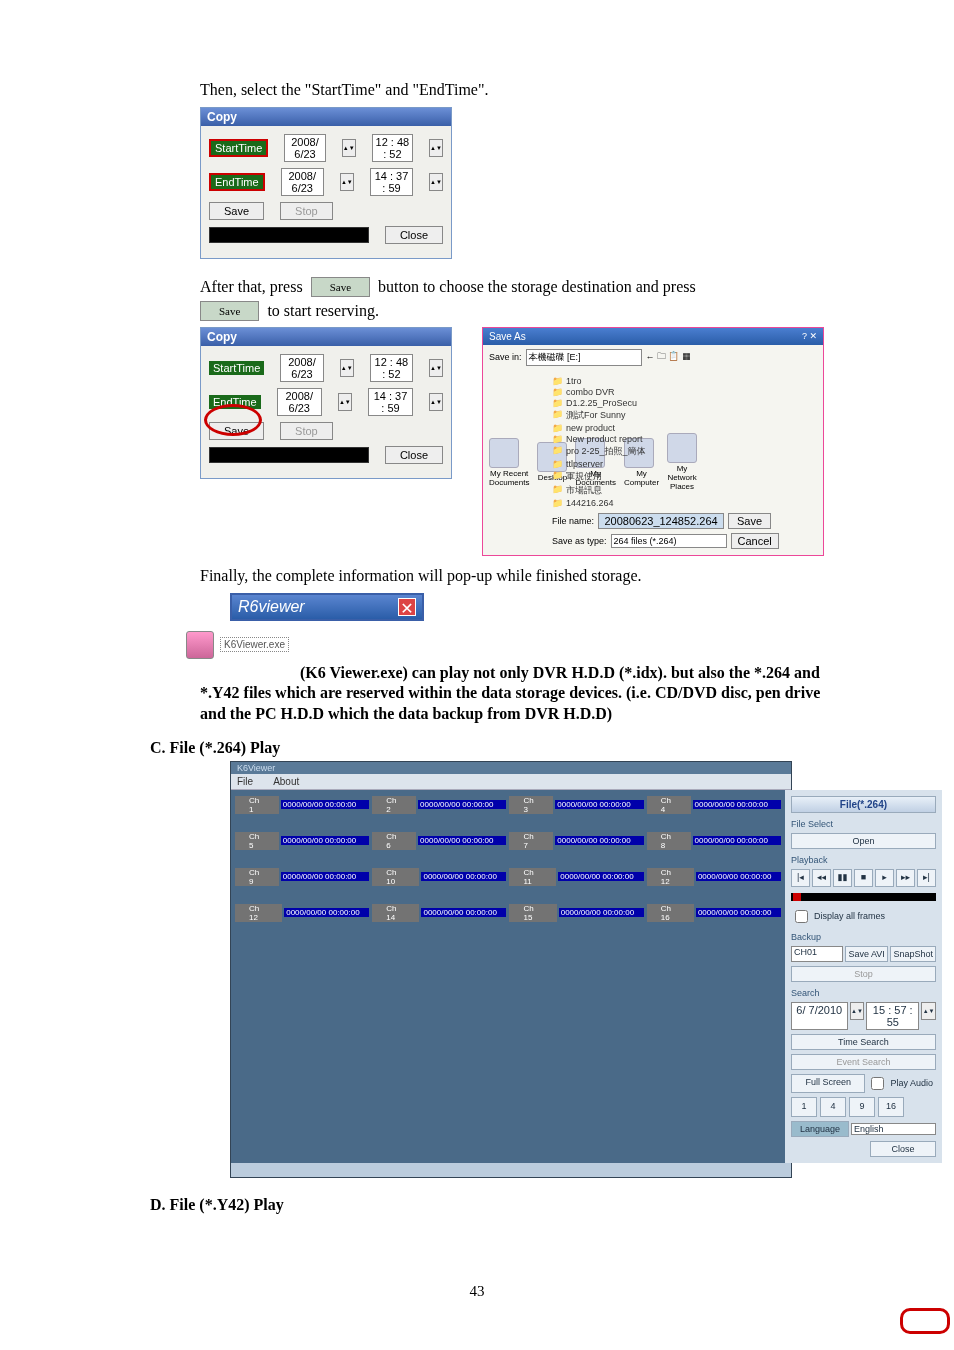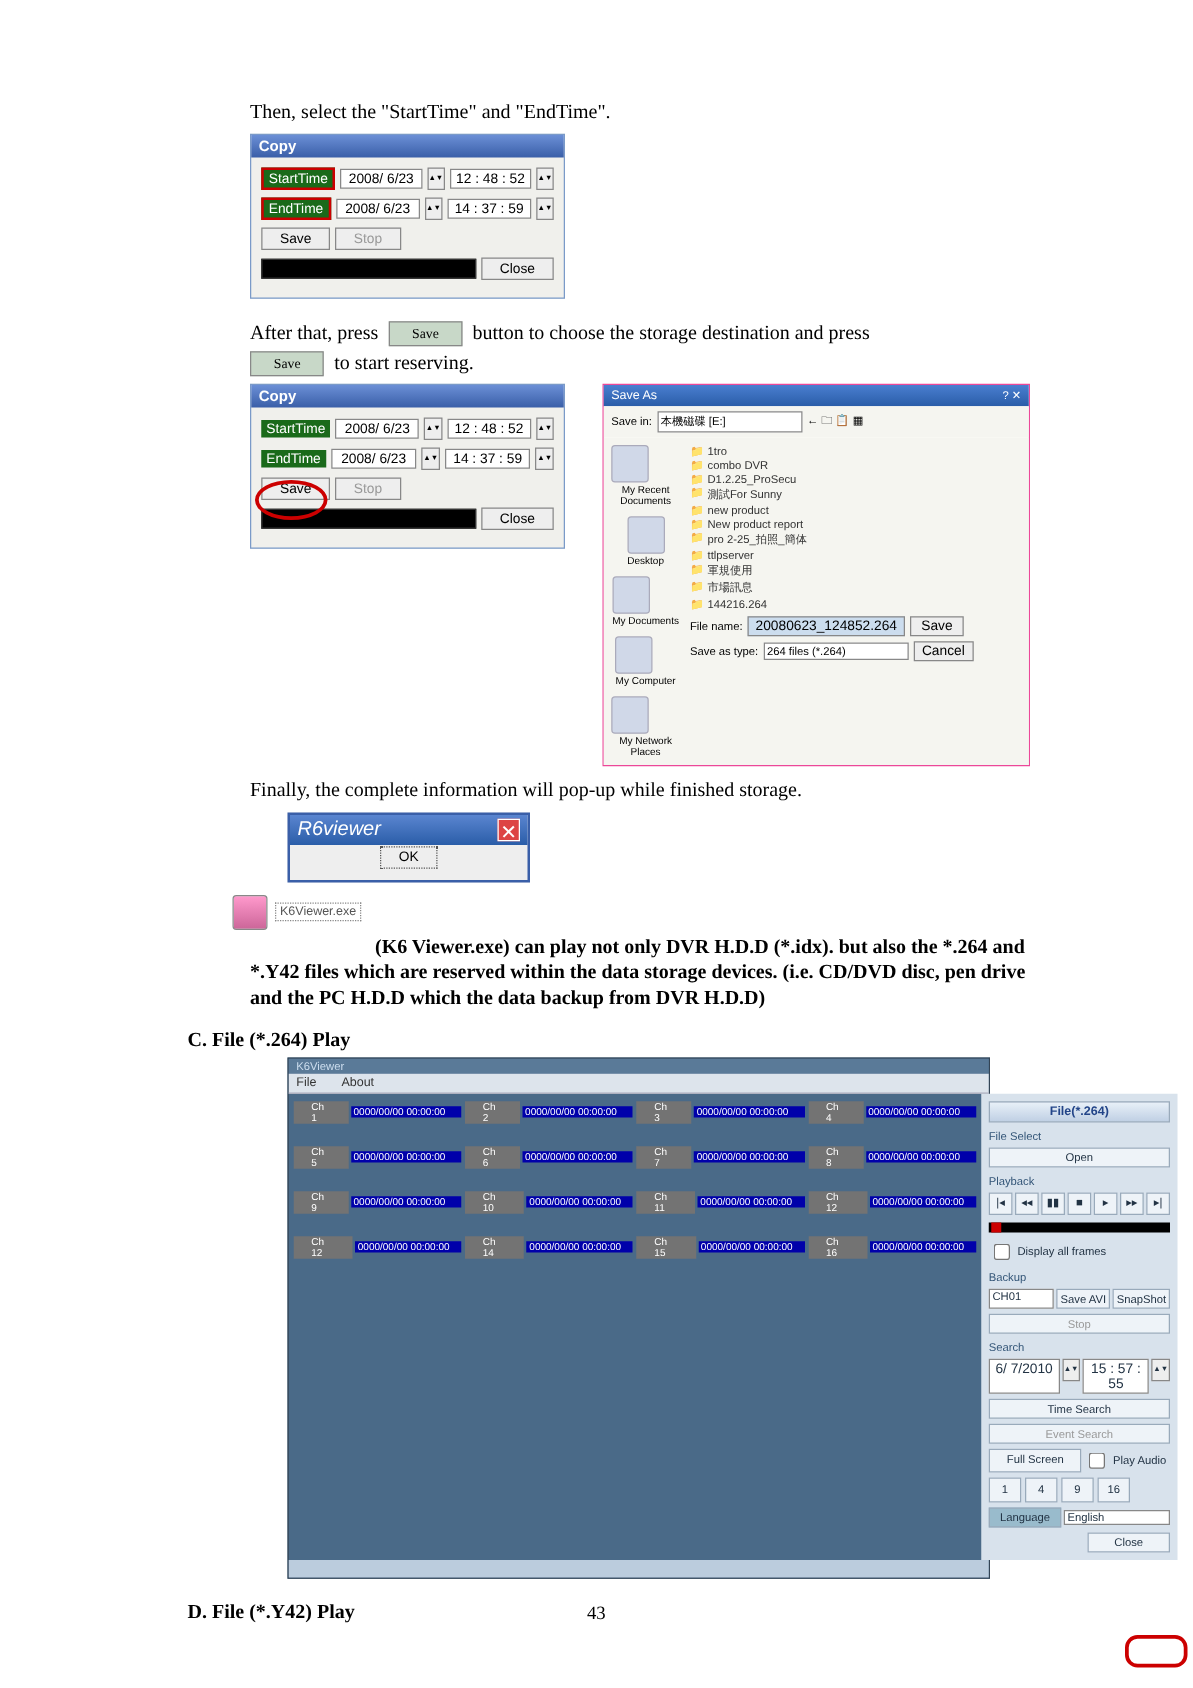--- a/index.html
+++ b/index.html
@@ -5,36 +5,36 @@
 body{margin:0;font-family:"Times New Roman",serif;font-size:16px;color:#000;background:#fff}
 .page{width:954px;height:1350px;position:relative;padding:80px 120px 0 150px;box-sizing:border-box}
 .para{margin:0 0 6px 0;line-height:1.3}
 .indent{text-indent:0;margin-left:50px}
 .bold{font-weight:bold}
 
 
 .dlg{border:1px solid #7a9ac8;background:#f0f0ec;font-family:Tahoma,sans-serif;font-size:11px;position:relative}
 .dlg-title{background:linear-gradient(#6b8fd6,#3a5fa8);color:#fff;font-weight:bold;padding:2px 6px;font-size:12px}
 .dlg-body{padding:8px}
-.row{display:flex;align-items:center;gap:4px;margin-bottom:6px}
+.row{display:flex;align-items:center;gap:16px;margin-bottom:6px}
 .lbl-red{background:#1a6a1a;color:#fff;padding:1px 4px;border:2px solid #c00}
 .lbl-gr{background:#1a6a1a;color:#fff;padding:1px 4px}
 .inp{border:1px solid #888;background:#fff;padding:1px 2px;font-size:11px;width:70px;text-align:center}
 .spin{border:1px solid #888;background:#eee;width:14px;height:16px;display:inline-flex;flex-direction:column;font-size:6px;align-items:center;justify-content:center;line-height:6px}
 .btn{border:1px solid #888;background:#eee;padding:2px 14px;font-size:11px;cursor:pointer}
 .btn-save{background:#c8d8c8;padding:3px 18px}
 .btn-disabled{color:#999}
 .bar{height:14px;background:#000;border:1px solid #333;width:180px}
 .red-circle{border:3px solid #c00;border-radius:50%;position:absolute}
 
 
 .winsave{border:1px solid #ec4899;width:340px;font-family:Tahoma,sans-serif;font-size:10px;background:#fff}
 .winsave-title{background:linear-gradient(#4a7ed0,#2a5da8);color:#fff;padding:3px 6px;display:flex;justify-content:space-between}
 .winsave-body{background:#f5f5f0;padding:6px;display:flex;gap:8px}
-.places{width:55px;display:flex;flex-direction:column;gap:8px;align-items:center;font-size:8px;text-align:center}
+.places{width:55px;display:flex;flex-direction:row;gap:8px;align-items:center;font-size:8px;text-align:center}
 .place-ico{width:28px;height:28px;background:#d0d8e8;border:1px solid #aab;border-radius:3px;margin-bottom:1px}
 .filelist{flex:1}
 .folder{color:#333;padding:0 0 1px 14px;position:relative;font-size:9px}
 .folder:before{content:"📁";position:absolute;left:0;font-size:9px}
 .filerow{display:flex;align-items:center;gap:4px;margin-top:4px;font-size:9px}
 .filerow .inp{width:130px}
 .drop{border:1px solid #888;background:#fff;padding:1px 2px;font-size:9px;width:110px}
 
 
 .msgbox{border:2px solid #3a5fa8;background:#eee;width:190px;font-family:Tahoma,sans-serif}
@@ -197,21 +197,20 @@
     </div>
   </div>
 
   <p class="para indent" style="margin-top:10px">Finally, the complete information will pop-up while finished storage.</p>
 
   <div class="msgbox" style="margin-left:80px">
     <div class="msgbox-title">
       <span>R6viewer</span>
       <span class="x">✕</span>
     </div>
-    <div class="msgbox-btn"><span class="btn" style="border:1px dotted #555">OK</span></div>
   </div>
 
   <div class="exe-line" style="margin-left:36px">
     <div class="exe-ico"></div>
     <span class="exe-lbl">K6Viewer.exe</span>
   </div>
   <p class="para bold" style="margin-left:50px;margin-right:10px"><span style="visibility:hidden">xxxxxxxxxxxx</span><span> (K6 Viewer.exe) can play not only DVR H.D.D (*.idx). but also the *.264 and *.Y42 files which are reserved within the data storage devices. (i.e. CD/DVD disc, pen drive and the PC H.D.D which the data backup from DVR H.D.D)</span></p>
 
   <p class="heading">C.  File (*.264) Play</p>
 

